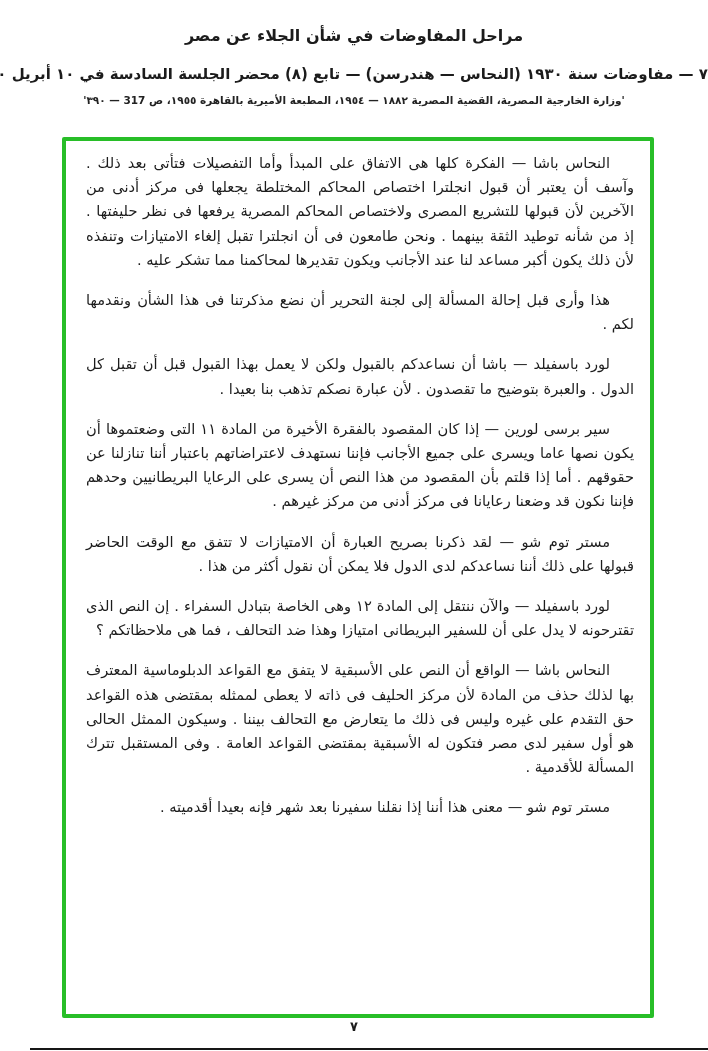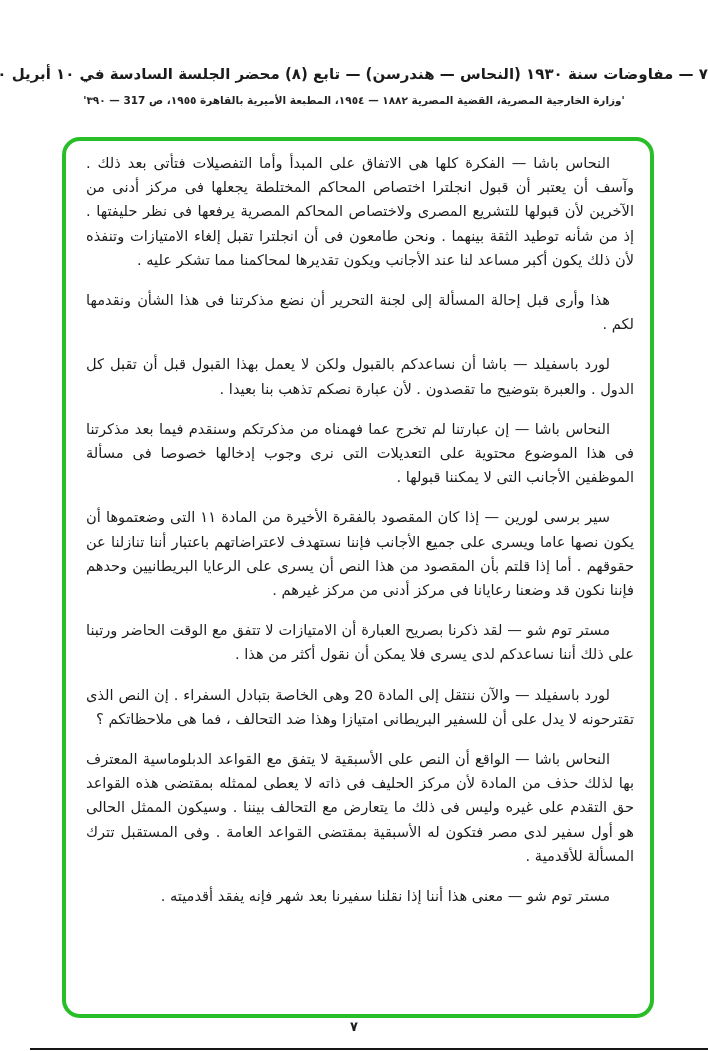--- a/index.html
+++ b/index.html
@@ -25,21 +25,21 @@
   .doc-subtitle { top: 65px;  font-size: 15px; }
   .doc-citation { top: 94px;  font-size: 10.5px; color: #222; }
   .highlight-box {
     position: absolute;
     left: 62px;
     top: 137px;
     width: 592px;
     height: 881px;
     box-sizing: border-box;
     border: 4px solid #28be28;
-    border-radius: 18px;
+    border-radius: 2px;
     padding: 10px 16px 4px 20px;
     overflow: hidden;
   }
   .body-text {
     direction: rtl;
     text-align: justify;
     font-size: 14.6px;
     line-height: 24.2px;
   }
   .body-text p {
@@ -61,36 +61,36 @@
     right: 0;
     height: 2px;
     background: #161616;
   }
 </style>
 </head>
 <body>
 
 <div class="page">
 
+  <div class="hdr doc-title">مراحل المفاوضات في شأن الجلاء عن مصر</div>
 
   <div class="hdr doc-subtitle">٧ — مفاوضات سنة ١٩٣٠ (النحاس — هندرسن) — تابع (٨) محضر الجلسة السادسة في ١٠ أبريل ١٩٣٠</div>
 
   <div class="hdr doc-citation">'وزارة الخارجية المصرية، القضية المصرية ١٨٨٢ — ١٩٥٤، المطبعة الأميرية بالقاهرة ١٩٥٥، ص 317 — ٣٩٠'</div>
 
   <div class="highlight-box">
     <div class="body-text">
       <p>النحاس باشا — الفكرة كلها هى الاتفاق على المبدأ وأما التفصيلات فتأتى بعد ذلك . وآسف أن يعتبر أن قبول انجلترا اختصاص المحاكم المختلطة يجعلها فى مركز أدنى من الآخرين لأن قبولها للتشريع المصرى ولاختصاص المحاكم المصرية يرفعها فى نظر حليفتها . إذ من شأنه توطيد الثقة بينهما . ونحن طامعون فى أن انجلترا تقبل إلغاء الامتيازات وتنفذه لأن ذلك يكون أكبر مساعد لنا عند الأجانب ويكون تقديرها لمحاكمنا مما تشكر عليه .</p>
       <p>هذا وأرى قبل إحالة المسألة إلى لجنة التحرير أن نضع مذكرتنا فى هذا الشأن ونقدمها لكم .</p>
       <p>لورد باسفيلد — باشا أن نساعدكم بالقبول ولكن لا يعمل بهذا القبول قبل أن تقبل كل الدول . والعبرة بتوضيح ما تقصدون . لأن عبارة نصكم تذهب بنا بعيدا .</p>
-      <p>النحاس باشا — إن عبارتنا لم تخرج عما فهمناه من مذكرتكم وسنقدم فيما بعد مذكرتنا فى هذا الموضوع محتوية على التعديلات التى نرى وجوب إدخالها خصوصا فى مسألة الموظفين الأجانب التى لا يمكننا قبولها .</p>
       <p>سير برسى لورين — إذا كان المقصود بالفقرة الأخيرة من المادة ١١ التى وضعتموها أن يكون نصها عاما ويسرى على جميع الأجانب فإننا نستهدف لاعتراضاتهم باعتبار أننا تنازلنا عن حقوقهم . أما إذا قلتم بأن المقصود من هذا النص أن يسرى على الرعايا البريطانيين وحدهم فإننا نكون قد وضعنا رعايانا فى مركز أدنى من مركز غيرهم .</p>
-      <p>مستر توم شو — لقد ذكرنا بصريح العبارة أن الامتيازات لا تتفق مع الوقت الحاضر ورتبنا على ذلك أننا نساعدكم لدى يسرى فلا يمكن أن نقول أكثر من هذا .</p>
-      <p>لورد باسفيلد — والآن ننتقل إلى المادة 20 وهى الخاصة بتبادل السفراء . إن النص الذى تقترحونه لا يدل على أن للسفير البريطانى امتيازا وهذا ضد التحالف ، فما هى ملاحظاتكم ؟</p>
+      <p>مستر توم شو — لقد ذكرنا بصريح العبارة أن الامتيازات لا تتفق مع الوقت الحاضر قبولها على ذلك أننا نساعدكم لدى الدول فلا يمكن أن نقول أكثر من هذا .</p>
+      <p>لورد باسفيلد — والآن ننتقل إلى المادة ١٢ وهى الخاصة بتبادل السفراء . إن النص الذى تقترحونه لا يدل على أن للسفير البريطانى امتيازا وهذا ضد التحالف ، فما هى ملاحظاتكم ؟</p>
       <p>النحاس باشا — الواقع أن النص على الأسبقية لا يتفق مع القواعد الدبلوماسية المعترف بها لذلك حذف من المادة لأن مركز الحليف فى ذاته لا يعطى لممثله بمقتضى هذه القواعد حق التقدم على غيره وليس فى ذلك ما يتعارض مع التحالف بيننا . وسيكون الممثل الحالى هو أول سفير لدى مصر فتكون له الأسبقية بمقتضى القواعد العامة . وفى المستقبل تترك المسألة للأقدمية .</p>
-      <p>مستر توم شو — معنى هذا أننا إذا نقلنا سفيرنا بعد شهر فإنه يفقد أقدميته .</p>
+      <p>مستر توم شو — معنى هذا أننا إذا نقلنا سفيرنا بعد شهر فإنه بعيدا أقدميته .</p>
     </div>
   </div>
 
   <div class="page-number">٧</div>
 
   <div class="scan-edge"></div>
 
 </div>
 
 </body></html>

